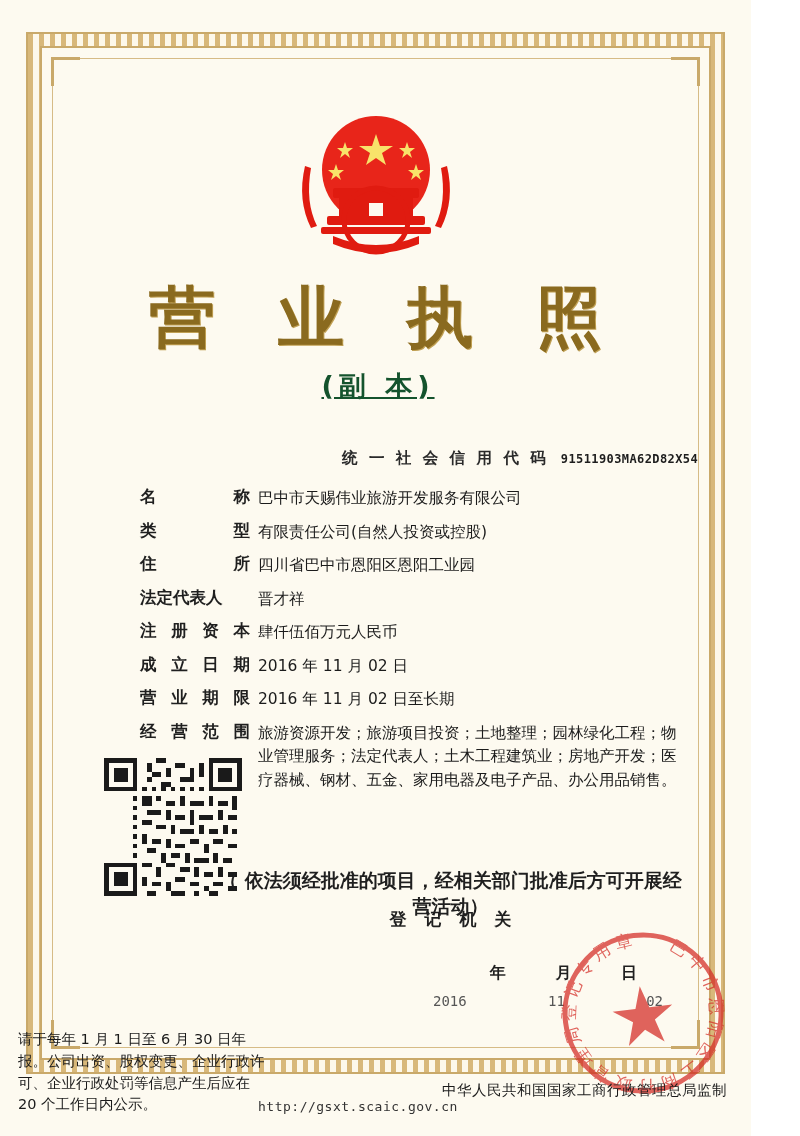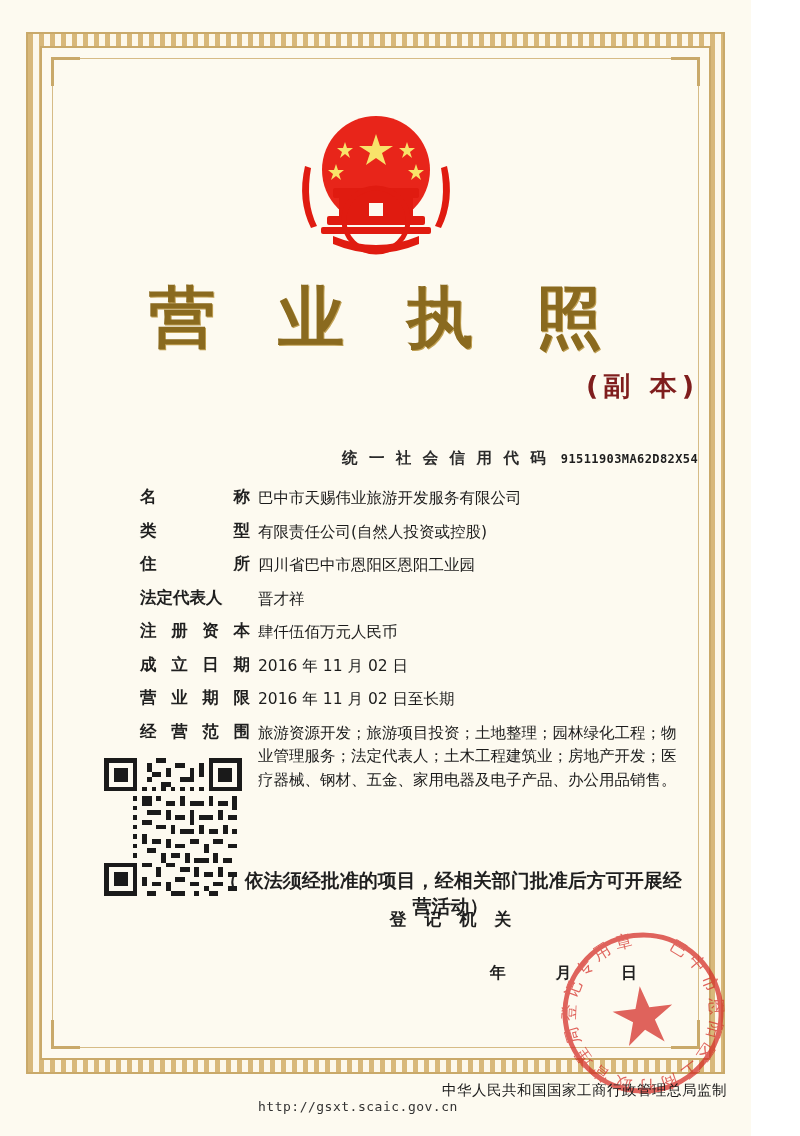--- a/index.html
+++ b/index.html
@@ -96,27 +96,28 @@
     letter-spacing: 20px;
     text-indent: 20px;
     color: #8a6a1f;
     text-shadow: 1px 1px 0 #c0a054;
   }
   .subtitle {
     position: absolute;
     top: 310px;
     left: 0;
     right: 0;
-    text-align: right;
+    text-align: center;
     font-family: "DejaVu Sans", sans-serif;
     font-size: 27px;
     font-weight: bold;
     letter-spacing: 5px;
     text-indent: 5px;
-    color: #7f1d1d;
+    color: #14532d;
+    text-decoration: underline;
   }
 
   
   .credit-row {
     position: absolute;
     top: 390px;
     left: 290px;
     display: flex;
     align-items: baseline;
   }
@@ -517,33 +518,39 @@
             <rect x="22" y="28" width="2" height="1"></rect>
         </g>
       </svg>
     </div>
 
     <div class="note-approval">（ 依法须经批准的项目，经相关部门批准后方可开展经营活动）</div>
 
     <div class="registrar">登 记 机 关</div>
 
     <div class="ymd">年 月 日</div>
+    <div class="date-numbers">
+      <span>2016</span>
+      <span>11</span>
+      <span>02</span>
+    </div>
 
     <div class="seal">
       <svg viewBox="0 0 186 186" width="186" height="186" aria-hidden="true">
         <defs>
           <path id="sealArc" d="M 93,93 m 0,-68 a 68,68 0 1,1 -0.1,0" fill="none"></path>
         </defs>
         <circle cx="93" cy="93" r="78" fill="none" stroke="#d42a24" stroke-width="5"></circle>
         <text font-family="'DejaVu Sans', sans-serif" font-size="17" fill="#d42a24" letter-spacing="5">
           <textPath href="#sealArc" startOffset="8%">巴中市恩阳区工商行政管理局登记专用章</textPath>
         </text>
         <polygon fill="#d42a24" points="93,66 100,88 123,88 104,101 111,124 93,110 75,124 82,101 63,88 86,88"></polygon>
       </svg>
     </div>
 
 
   </div>
 
+  <div class="annual-note">请于每年 1 月 1 日至 6 月 30 日年报。公司出资、股权变更、企业行政许可、企业行政处罚等信息产生后应在 20 个工作日内公示。</div>
   <div class="gsxt-url">http://gsxt.scaic.gov.cn</div>
   <div class="issuer">中华人民共和国国家工商行政管理总局监制</div>
 
 </div>
 
 </body></html>

